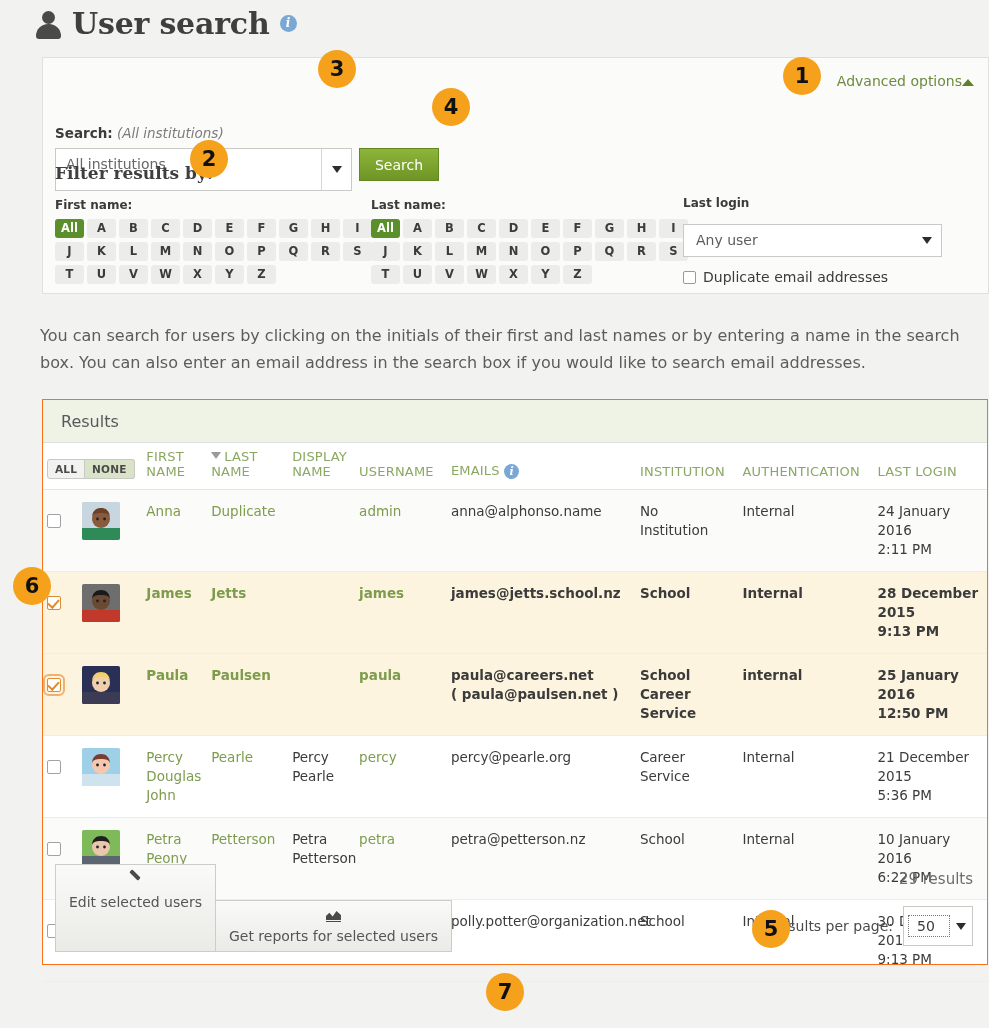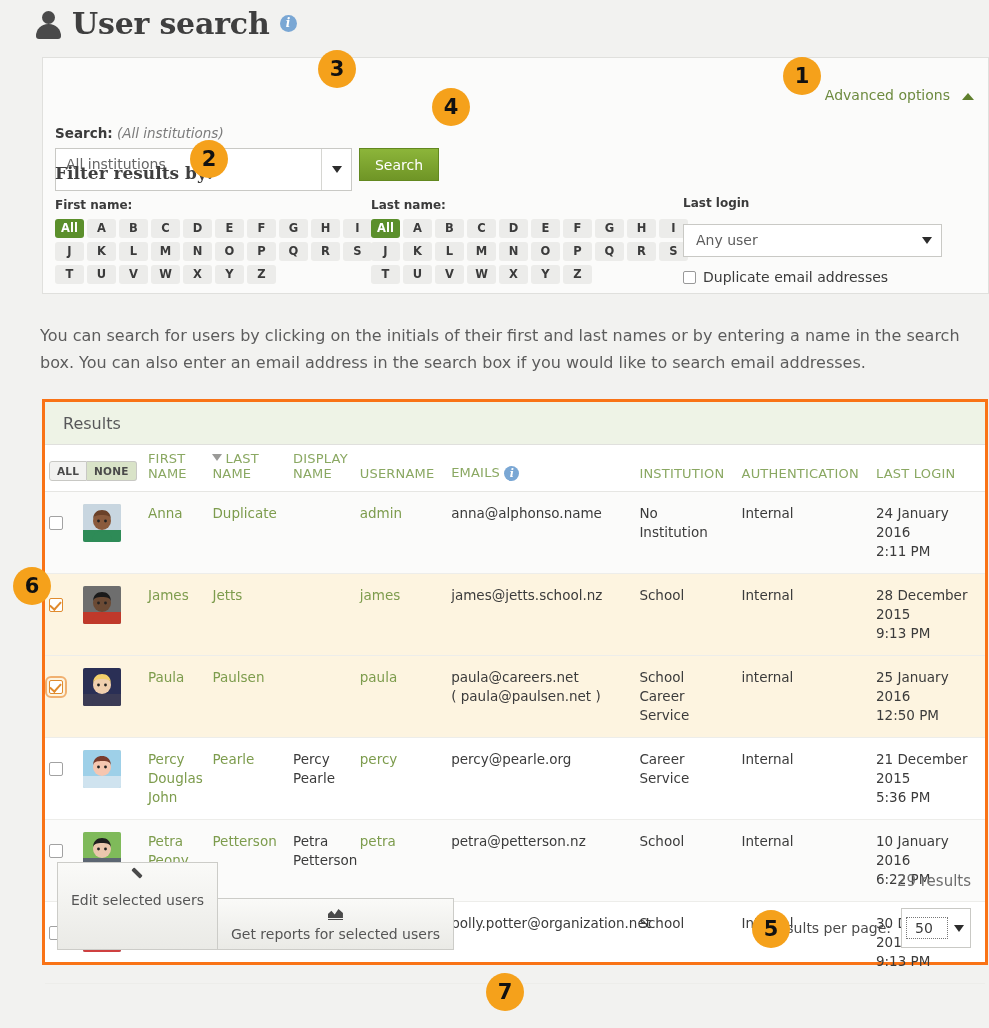--- a/index.html
+++ b/index.html
@@ -40,23 +40,23 @@
     font-style:italic;
   }
   .info-icon.sm { width:15px; height:15px; line-height:15px; font-size:11px; }
 
   
   .panel {
     position:absolute; left:42px; top:57px; width:947px; height:237px;
     background:#fbfbfa; border:1px solid #e0e0dd;
   }
   .adv-opts {
-    position:absolute; right:14px; top:29px;
+    position:absolute; right:14px; top:15px;
     color:#6d8b3f; font-size:14px; cursor:pointer;
-    display:flex; align-items:center; gap:12px;
+    display:flex; align-items:center; gap:0;
   }
   .chev-up {
     width:0;height:0; border-left:6px solid transparent; border-right:6px solid transparent;
     border-bottom:7px solid #5f7f2d; display:inline-block; margin-top:3px;
   }
   .search-label { position:absolute; left:12px; top:67px; font-size:13.5px; }
   .search-label b { font-weight:bold; color:#3b3b3b; }
   .search-label i { color:#7c7c7c; font-style:italic; }
 
   .select-wrap {
@@ -113,39 +113,39 @@
 
   
   .intro {
     position:absolute; left:40px; top:322px; width:947px;
     font-size:16px; line-height:27px; color:#5c5c5c;
   }
 
   
   .results-box {
     position:absolute; left:42px; top:399px; width:946px; height:566px;
-    background:#fff; border:3px solid #f97316;
+    background:#fff; border:1px solid #f97316;
   }
   .results-head {
     height:43px; background:#eef3e6; border-bottom:1px solid #e0e0dd;
     display:flex; align-items:center; padding-left:18px;
     font-size:16px; color:#58585a;
   }
   table.users { width:100%; border-collapse:collapse; table-layout:fixed; }
   table.users th {
     font-weight:normal; color:#8aa862; font-size:13px; letter-spacing:0.2px;
     vertical-align:bottom; padding:6px 4px 10px 4px; text-align:left;
     border-bottom:1px solid #e6e6e3;
   }
   table.users td {
     vertical-align:top; padding:12px 4px; font-size:13.5px; color:#3b3b3b;
     border-bottom:1px solid #ededea; line-height:19px;
   }
   tr.alt td { background:#fbfbfa; }
-  tr.sel td { background:#fdf4e0; }
+  tr.sel td { background:#fdf4e0;font-weight:bold; }
   .c-check { width:32px; }
   .c-av    { width:60px; }
   .c-first { width:60px; }
   .c-last  { width:75px; }
   .c-disp  { width:62px; }
   .c-user  { width:85px; }
   .c-mail  { width:175px; }
   .c-inst  { width:95px; }
   .c-auth  { width:125px; }
   .c-login { width:105px; }

